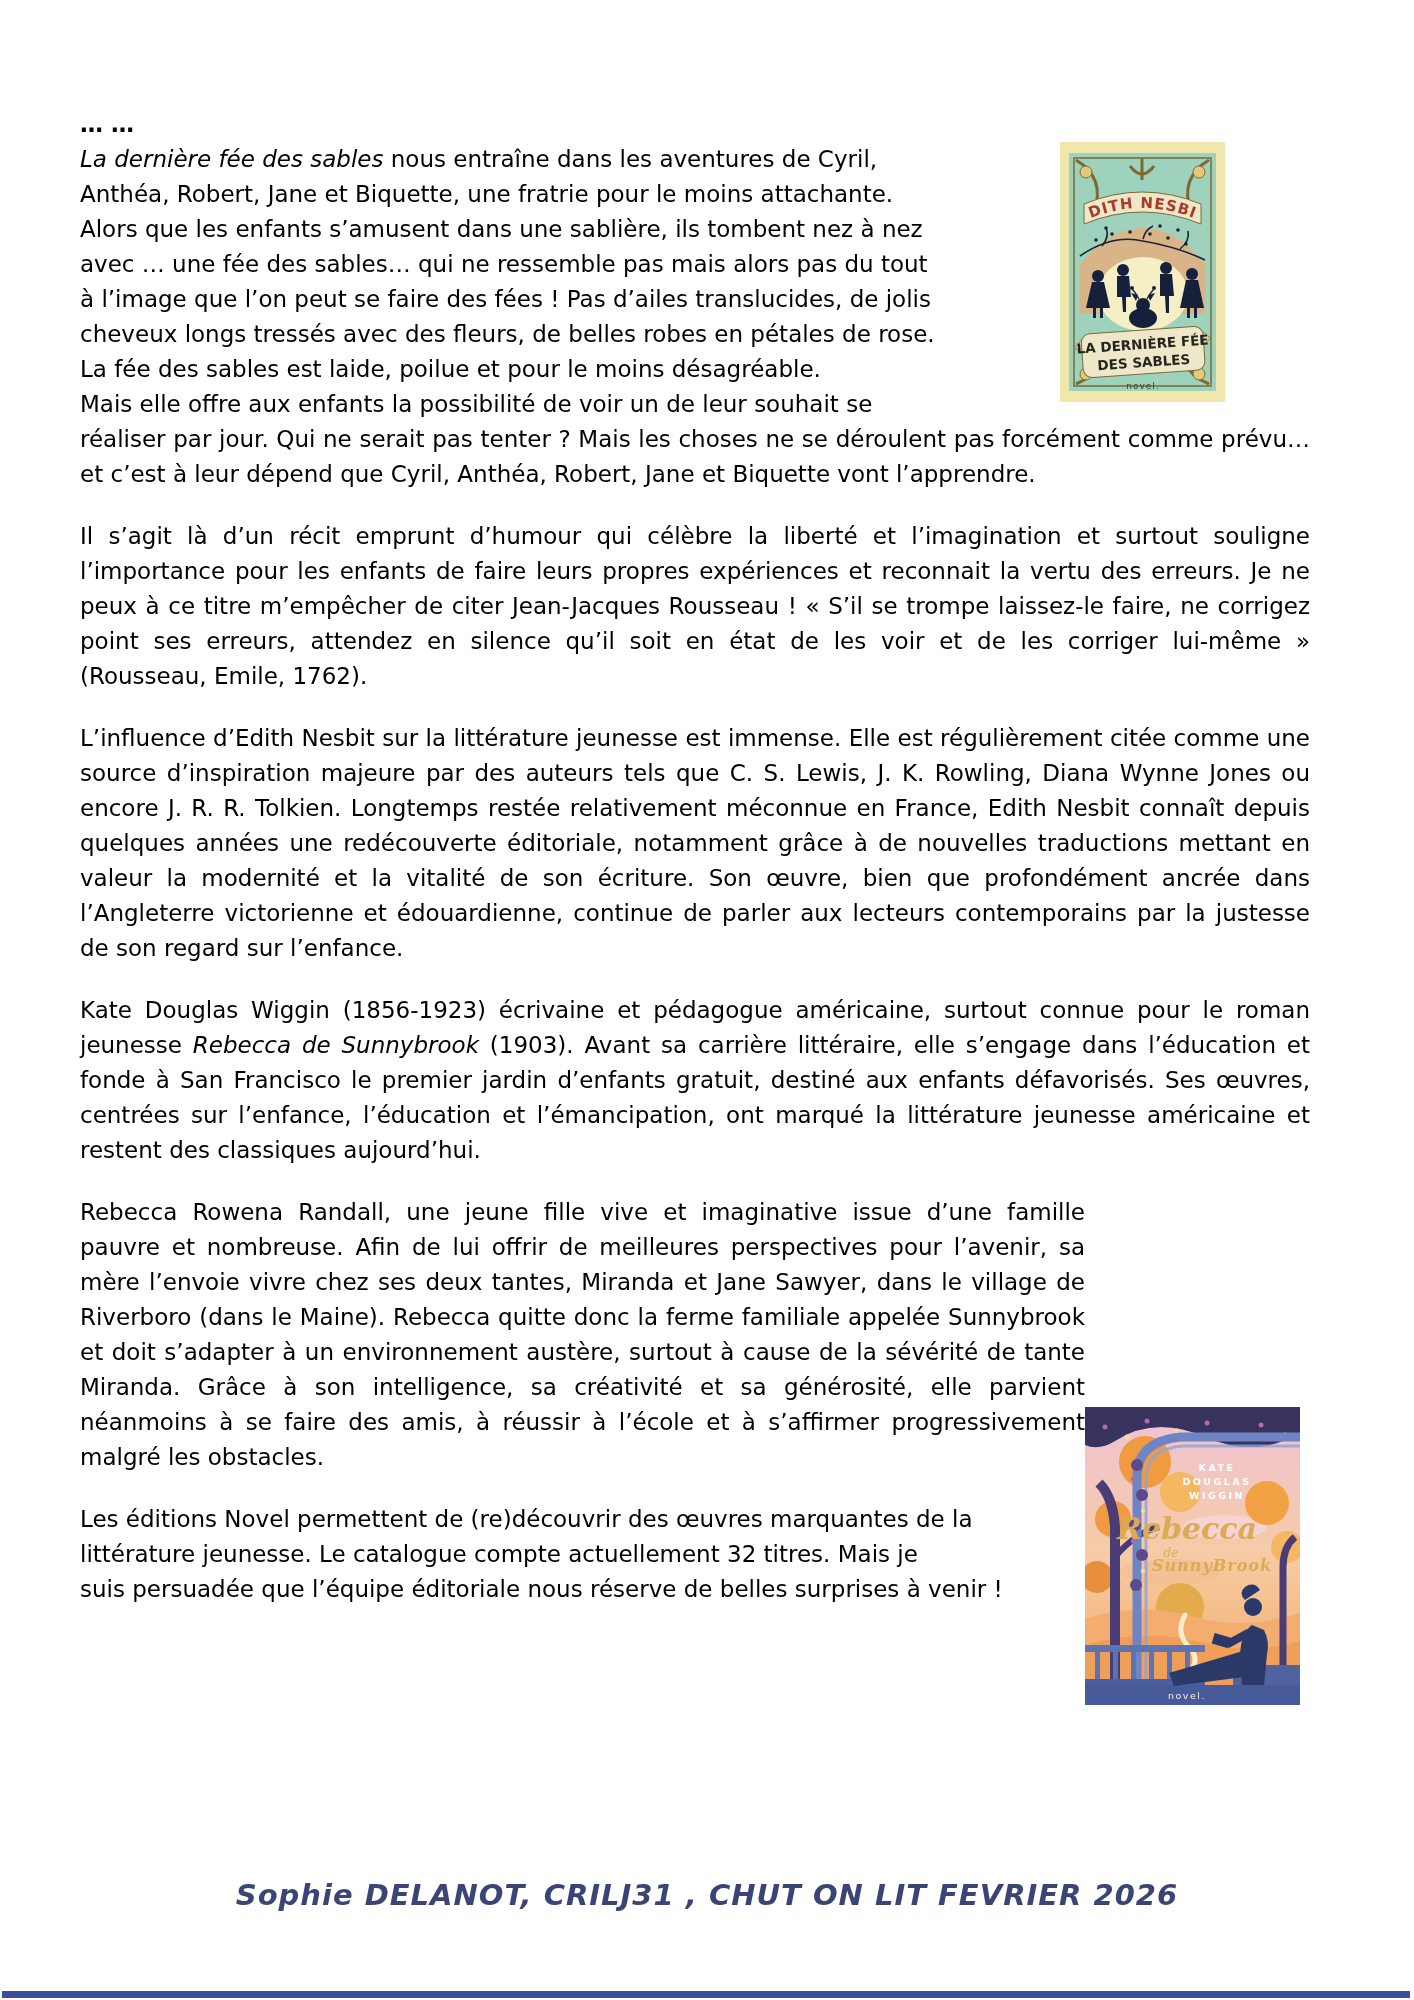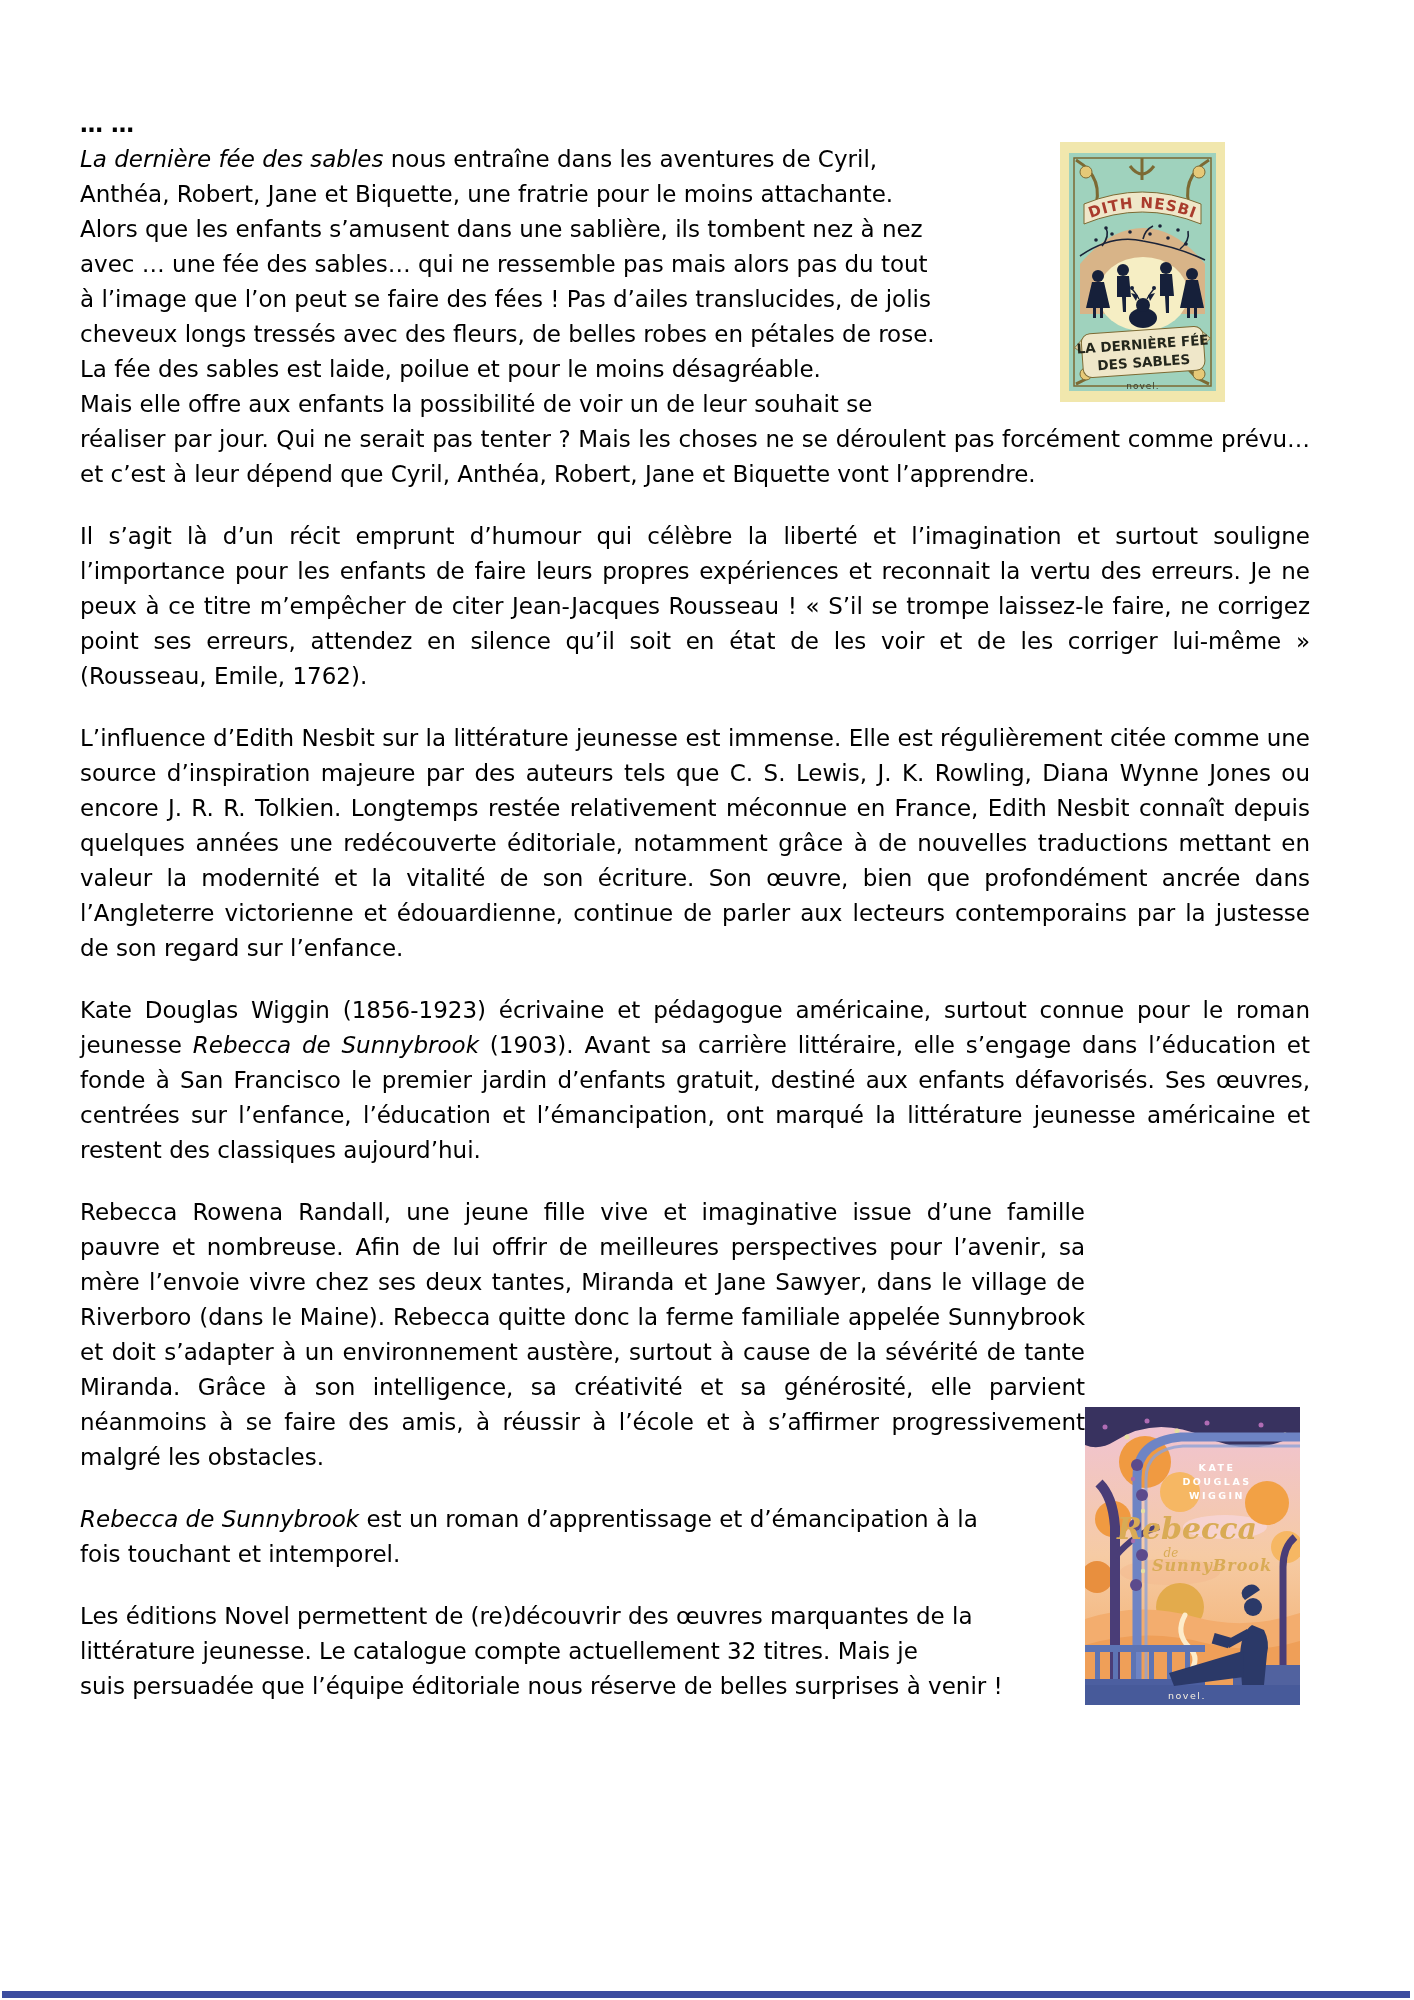--- a/index.html
+++ b/index.html
@@ -236,27 +236,24 @@
           </g>
           <text x="102" y="132" text-anchor="middle" class="script" font-size="30" font-weight="bold" fill="#d9ab55">Rebecca</text>
           <text x="86" y="150" text-anchor="middle" class="script" font-size="12" fill="#d9ab55">de</text>
           <text x="127" y="164" text-anchor="middle" class="script" font-size="16" font-weight="bold" letter-spacing="1" fill="#d9ab55">SunnyBrook</text>
           <text x="102" y="292" text-anchor="middle" font-size="9.5" fill="#f7efdf" letter-spacing="1.5">novel.</text>
         </svg>
       </span>
       <span>Rebecca Rowena Randall, une jeune fille vive et imaginative issue d’une famille pauvre et nombreuse. Afin de lui offrir de meilleures perspectives pour l’avenir, sa mère l’envoie vivre chez ses deux tantes, Miranda et Jane Sawyer, dans le village de Riverboro (dans le Maine). Rebecca quitte donc la ferme familiale appelée Sunnybrook et doit s’adapter à un environnement austère, surtout à cause de la sévérité de tante Miranda. Grâce à son intelligence, sa créativité et sa générosité, elle parvient néanmoins à se faire des amis, à réussir à l’école et à s’affirmer progressivement malgré les obstacles.</span>
     </p>
 
-    <p class="body-par rag">
-      <span class="bi">Rebecca de Sunnybrook</span><span class="preline"> est un roman d’apprentissage et d’émancipation à la
-fois touchant et intemporel.</span>
-    </p>
 
     <p class="body-par rag">
       <span class="preline">Les éditions Novel permettent de (re)découvrir des œuvres marquantes de la
 littérature jeunesse. Le catalogue compte actuellement 32 titres. Mais je
 suis persuadée que l’équipe éditoriale nous réserve de belles surprises à venir !</span>
     </p>
 
   </div>
 
+  <div class="footer">Sophie DELANOT, CRILJ31 , CHUT ON LIT FEVRIER 2026</div>
   <div class="bottom-bar"></div>
 </div>
 
 </body></html>

